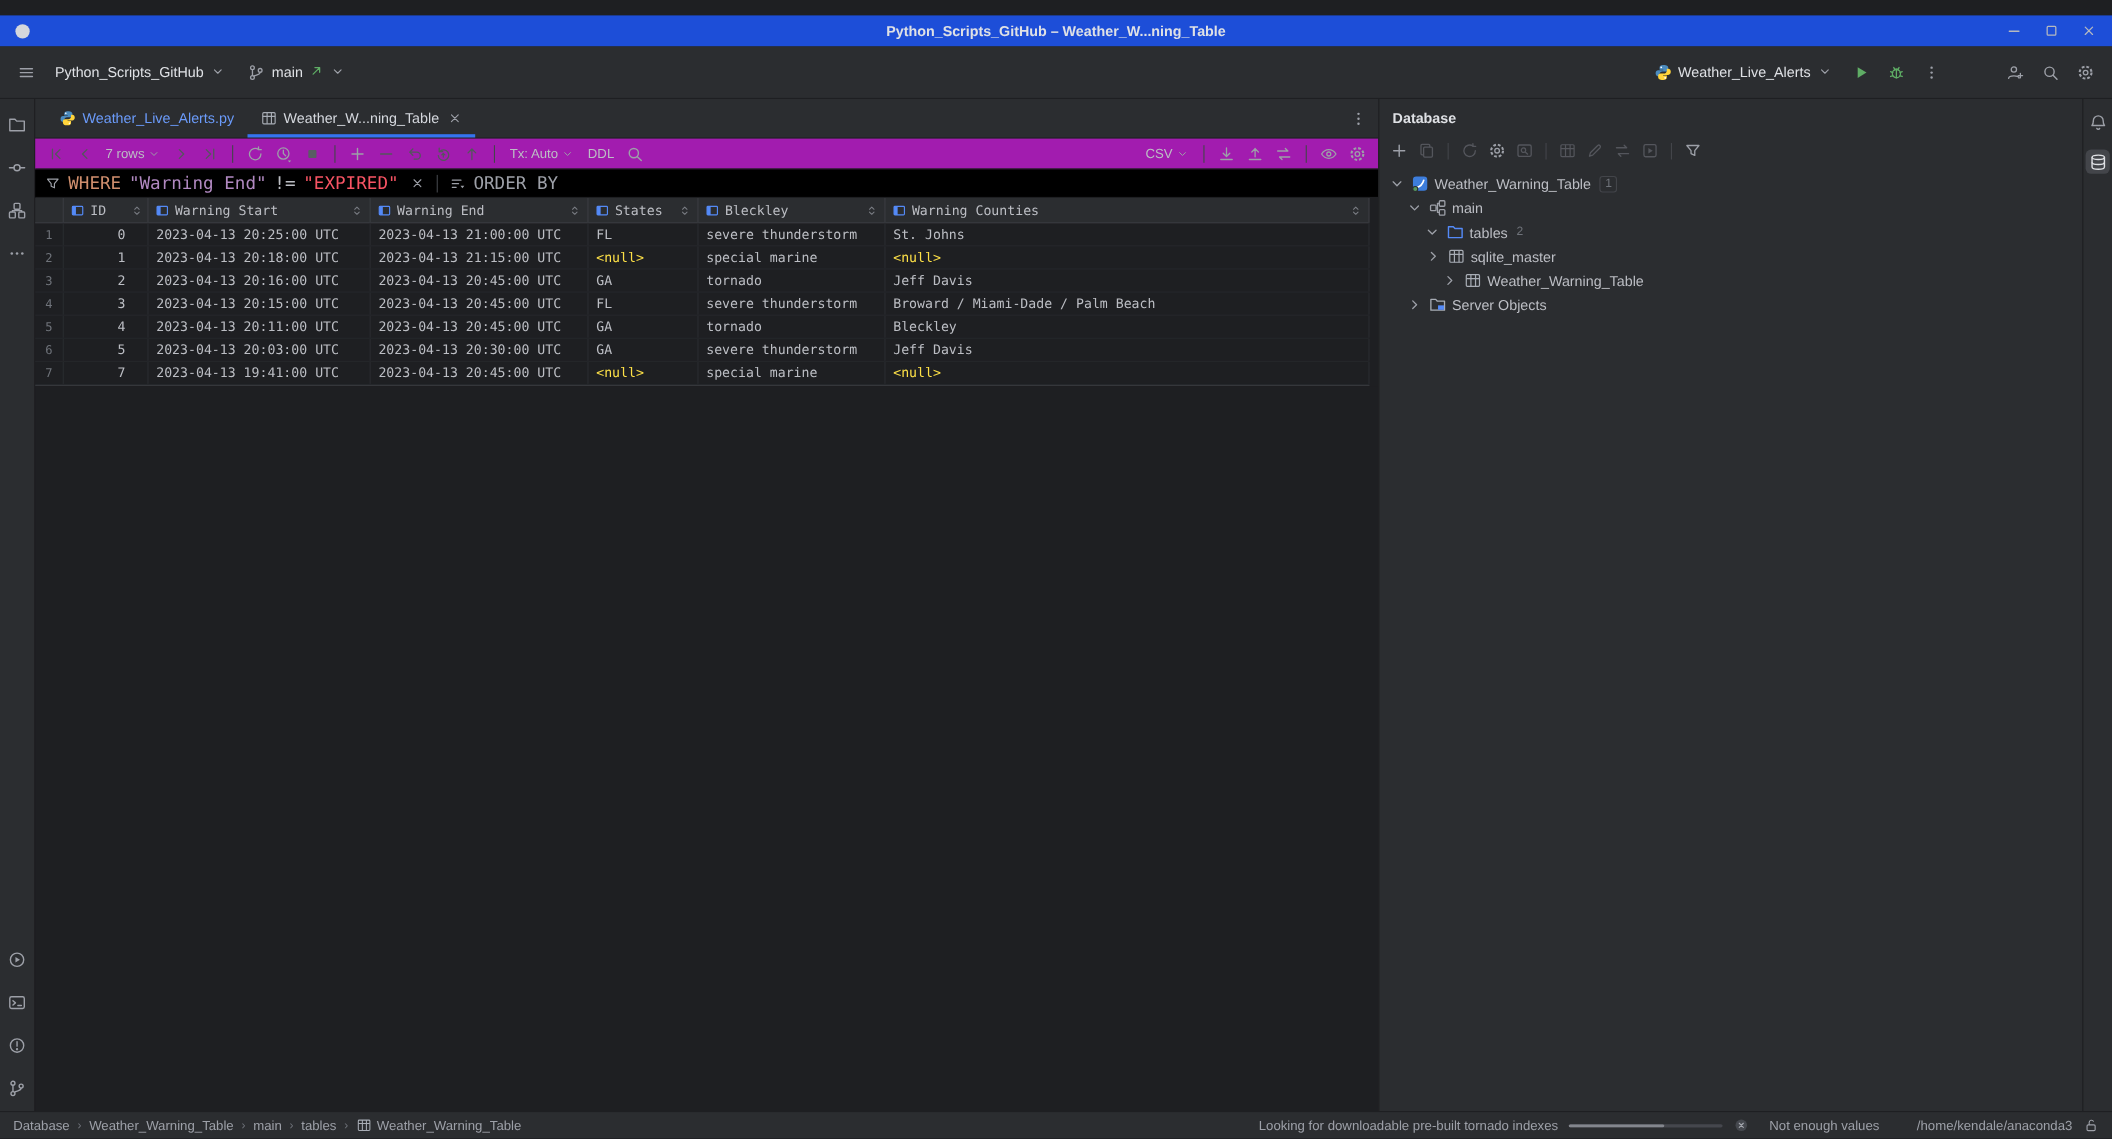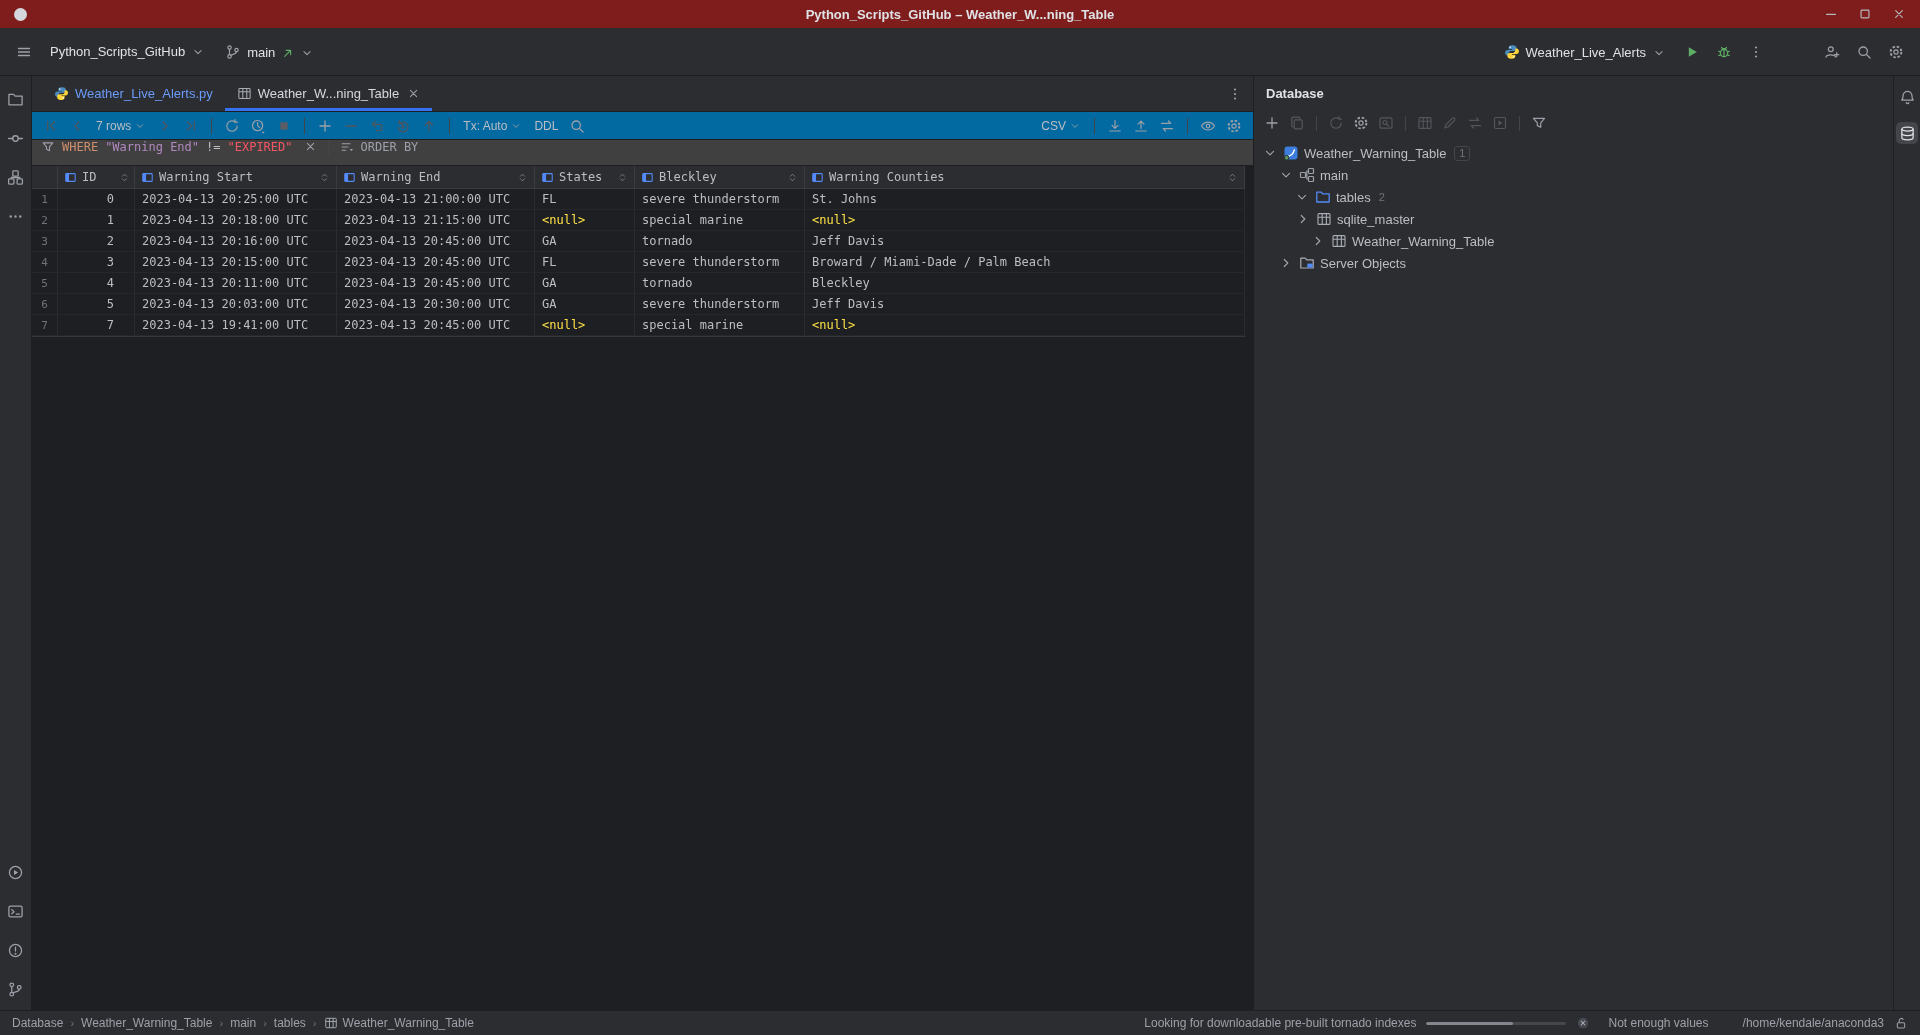--- a/index.html
+++ b/index.html
@@ -7,33 +7,33 @@
     font-family:"Liberation Sans", sans-serif; }
   .app { width:1920px; height:1035px; display:flex; flex-direction:column;
     color:#bcbec4; font-size:13px; position:relative; }
 
   svg { display:block; }
   .ic { width:16px; height:16px; color:#9da0a8; flex:none; }
   .ic.dim { color:#54565c; }
   .ic.green { color:#5fad65; }
 
   
-  .titlebar { height:28px; background:#7f1d1d; flex:none; position:relative;
-    display:flex; align-items:center; padding:0 14px; }
+  .titlebar { height:28px; background:#1d4ed8; flex:none; position:relative;
+    display:flex; align-items:center; padding:0 14px;margin-top:14px; }
   .win-icon { width:13px; height:13px; border-radius:50%; background:#d4d7dc; }
   .win-title { position:absolute; left:0; right:0; text-align:center; color:#dfe1e5;
     font-weight:bold; font-size:13px; pointer-events:none; }
   .win-controls { margin-left:auto; display:flex; gap:20px; align-items:center; z-index:2; }
   .win-controls .ic { width:14px; height:14px; color:#b6b9bf; }
 
   
   .toolbar { height:48px; background:#2b2d30; border-bottom:1px solid #1e1f22;
     flex:none; display:flex; align-items:center; padding:0 10px; gap:4px; }
   .tb-btn { padding:6px; border-radius:6px; display:flex; align-items:center; gap:5px; }
-  .tb-widget { display:flex; align-items:flex-end; gap:6px; color:#dfe1e5;
+  .tb-widget { display:flex; align-items:flex-start; gap:6px; color:#dfe1e5;
     padding:5px 8px; border-radius:6px; font-size:13px; }
   .tb-sep-grow { flex:1; }
   .chev { width:14px; height:14px; color:#9da0a8; }
 
   
   .main { flex:1; display:flex; min-height:0; }
 
   .left-rail { width:32px; background:#2b2d30; border-right:1px solid #1e1f22;
     display:flex; flex-direction:column; align-items:center; padding:12px 0 10px; gap:17px; }
   .rail-spacer { flex:1; }
@@ -52,32 +52,32 @@
     color:#9da0a8; font-size:13px; }
   .tab .tab-label { white-space:nowrap; }
   .tab.modified .tab-label { color:#6b9bfa; }
   .tab.active { color:#d5d8de; }
   .tab.active::after { content:""; position:absolute; left:0; right:0; bottom:0;
     height:3px; background:#3574f0; }
   .tab-close { width:13px; height:13px; color:#9da0a8; margin-left:2px; }
   .tabbar-kebab { margin-left:auto; align-self:center; padding:4px; }
 
   
-  .grid-toolbar { height:28px; background:#0369a1; border-bottom:1px solid #1e1f22;
+  .grid-toolbar { height:28px; background:#a21caf; border-bottom:1px solid #1e1f22;
     display:flex; align-items:center; gap:4px; padding:0 8px; flex:none;
     font-size:12px; color:#bcbec4; }
   .gt-sep { width:1px; height:16px; background:#43454a; margin:0 5px; flex:none; }
   .gt-btn { padding:3px; border-radius:4px; display:flex; align-items:center; gap:3px; }
   .gt-label { display:flex; align-items:center; gap:3px; padding:2px 4px; }
   .gt-right { margin-left:auto; display:flex; align-items:center; gap:4px; }
 
   
-  .filter-row { height:26px; background:#404040; border-bottom:1px solid #1e1f22;
-    display:flex; align-items:flex-start; gap:7px; padding:0 9px; flex:none;
-    font-family:"DejaVu Sans Mono", monospace; font-size:12px; }
+  .filter-row { height:26px; background:#000000; border-bottom:1px solid #1e1f22;
+    display:flex; align-items:center; gap:7px; padding:0 9px; flex:none;
+    font-family:"DejaVu Sans Mono", monospace; font-size:16px; }
   .f-where { color:#cf8e6d; }
   .f-field { color:#b189c1; }
   .f-op { color:#bcbec4; }
   .f-value { color:#f75464; }
   .f-order { color:#9da0a8; }
   .filter-sep { width:1px; height:16px; background:#43454a; margin:0 4px; }
 
   
   .grid { font-family:"DejaVu Sans Mono", monospace; font-size:12px; flex:none; }
   .grid-header { display:flex; height:23px; background:#2b2d30; border-bottom:1px solid #393b40;

